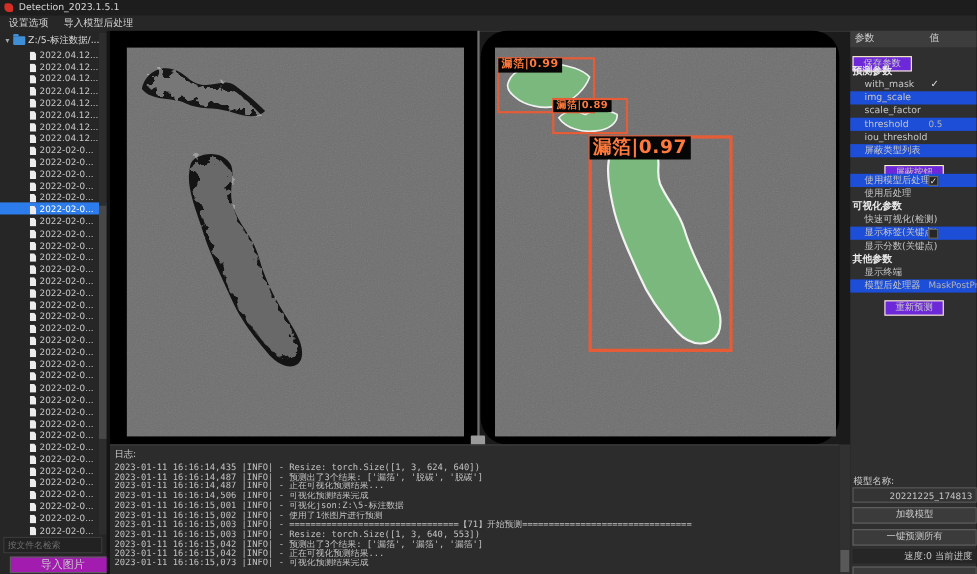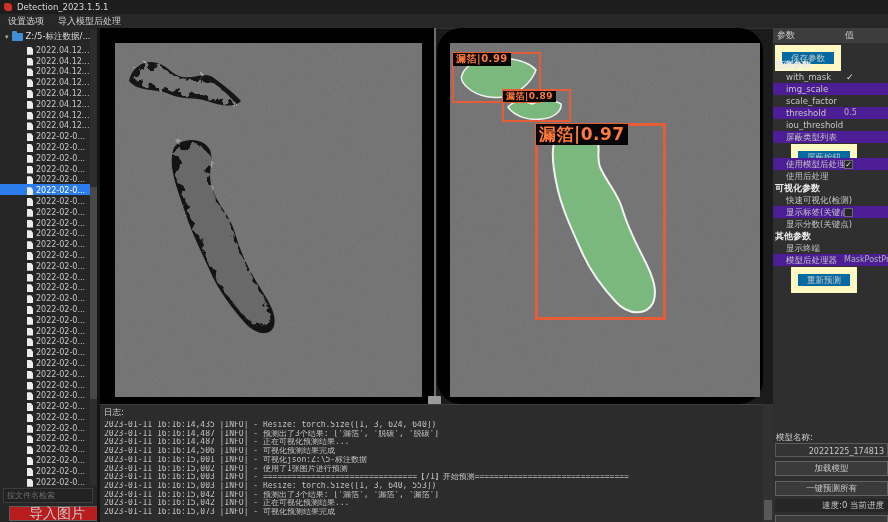--- a/index.html
+++ b/index.html
@@ -23,21 +23,21 @@
   .folder-icon { width:11px; height:8px; background:#3f8fd6; border-radius:1px; position:relative; flex:none; }
   .folder-icon::before { content:""; position:absolute; left:0; top:-2px; width:5px; height:2px; background:#3f8fd6; border-radius:1px 1px 0 0; }
   .tree-items { position:absolute; left:0; top:16px; width:97px; }
   .tree-item { height:10.8px; display:flex; align-items:flex-end; gap:3px; padding-left:27px; font-size:8px; color:#c8c8c8; white-space:nowrap; overflow:hidden; }
   .tree-item.selected { background:#2d7ceb; color:#fff; }
   .doc-icon { width:6px; height:8px; background:#ececec; clip-path:polygon(0 0,68% 0,100% 32%,100% 100%,0 100%); flex:none; }
   .side-scroll { position:absolute; right:0; top:2px; width:7px; height:456px; background:#2d2d2d; }
   .side-thumb { position:absolute; right:0; top:157px; width:7px; height:212px; background:#484848; }
   .search-input { position:absolute; left:3px; top:460px; width:90px; height:15px; background:#222; border:1px solid #3c3c3c; color:#bbb; font-size:8px; padding:0 3px; font-family:"DejaVu Sans",sans-serif; }
   .search-input::placeholder { color:#6f6f6f; }
-  .import-btn { position:absolute; left:9px; top:478px; width:96px; height:15px; background:#b91c1c; border:1px solid #5d5d5d; color:#c9c9c9; font-size:14px; text-align:center; line-height:13px; }
+  .import-btn { position:absolute; left:9px; top:478px; width:96px; height:15px; background:#a21caf; border:1px solid #5d5d5d; color:#c9c9c9; font-size:10px; text-align:center; line-height:13px; }
   
   .panel { position:absolute; background:#000; }
   .panel-left  { left:100px; top:28px; width:334px; height:376px; }
   .panel-right { left:437px; top:28px; width:326px; height:376px;border-radius:24px; }
   .img-box { position:absolute; overflow:hidden; }
   .img-left  { left:15px; top:15px; width:307px; height:354px; }
   .img-right { left:13px; top:15px; width:310px; height:354px; }
   .divider { position:absolute; left:434px; top:28px; width:2px; height:376px; background:#6f6f6f; }
   .divider-handle { position:absolute; left:428px; top:396px; width:13px; height:10px; background:#9a9a9a; border-radius:1px; }
   .det-box { position:absolute; border-style:solid; border-color:#e65c36; }
@@ -49,27 +49,27 @@
   .log-scroll { position:absolute; left:763px; top:404px; width:10px; height:118px; background:#313131; }
   .log-thumb { position:absolute; left:764px; top:500px; width:8px; height:20px; background:#585858; }
   
   .rightpanel { position:absolute; left:773px; top:28px; width:115px; height:494px; background:#2f2f2f; }
   .phead { position:relative; height:15px; background:#3d3d3d; font-size:9px; color:#cfcfcf; line-height:15px; }
   .phead .pname { padding-left:4px; }
   .phead .pvalh { position:absolute; left:72px; top:0; }
   .params-rows { position:absolute; left:0; top:16px; width:115px; }
   .psec { height:12px; font-size:9px; font-weight:bold; color:#ebebeb; padding-left:2px; line-height:12px; white-space:nowrap; }
   .prow { position:relative; height:12px; font-size:8.5px; color:#c6c6c6; padding-left:13px; line-height:12px; white-space:nowrap; }
-  .prow.shaded { background:#4c1d95; }
+  .prow.shaded { background:#1d4ed8; }
   .pval { position:absolute; left:71px; top:0; color:#b4b4b4; font-size:8px; white-space:nowrap; }
   .pcheck { position:absolute; left:73px; top:0; color:#e2e2e2; font-size:9px; }
   .pbox { position:absolute; left:71px; top:1.5px; width:9px; height:9px; background:#262626; border:1px solid #6a6a6a; color:#e6e6e6; font-size:8px; line-height:8px; text-align:center; }
   .pbtnrow { height:15px; padding:1px 0 1px 2px; }
-  .pbtnrow.indent { padding-left:18px;text-decoration:underline; }
-  .pbtn { display:inline-block; background:#0369a1; border:7px solid #fef9c3; color:#c9c9c9; font-size:8.5px; padding:1px 9px; line-height:10px; }
+  .pbtnrow.indent { padding-left:31px;text-decoration:underline; }
+  .pbtn { display:inline-block; background:#6d28d9; border:1px solid #fef9c3; color:#c9c9c9; font-size:8.5px; padding:1px 9px; line-height:10px; }
   
   .model-label { position:absolute; left:3px; top:404px; font-size:8.5px; color:#cfcfcf; }
   .model-field { position:absolute; left:2px; top:415px; width:113px; height:14px; background:#343434; border:1px solid #5a5a5a; font-size:8px; color:#c6c6c6; text-align:right; padding:3px 3px 0 0; white-space:nowrap; overflow:hidden; }
   .rp-btn { position:absolute; left:2px; width:113px; height:15px; background:#3b3b3b; border:1px solid #636363; color:#c9c9c9; font-size:8.5px; text-align:center; line-height:13px; white-space:nowrap; overflow:hidden; }
   .btn-load { top:433px; }
   .btn-all  { top:453px; }
   .speed-row { position:absolute; left:2px; top:471px; width:113px; height:13px; background:#262626; font-size:8.5px; color:#c6c6c6; text-align:right; padding:1px 4px 0 0; white-space:nowrap; }
   .btn-bottom { top:487px; height:26px; padding-top:7px; line-height:12px; }
 </style>
 </head>

